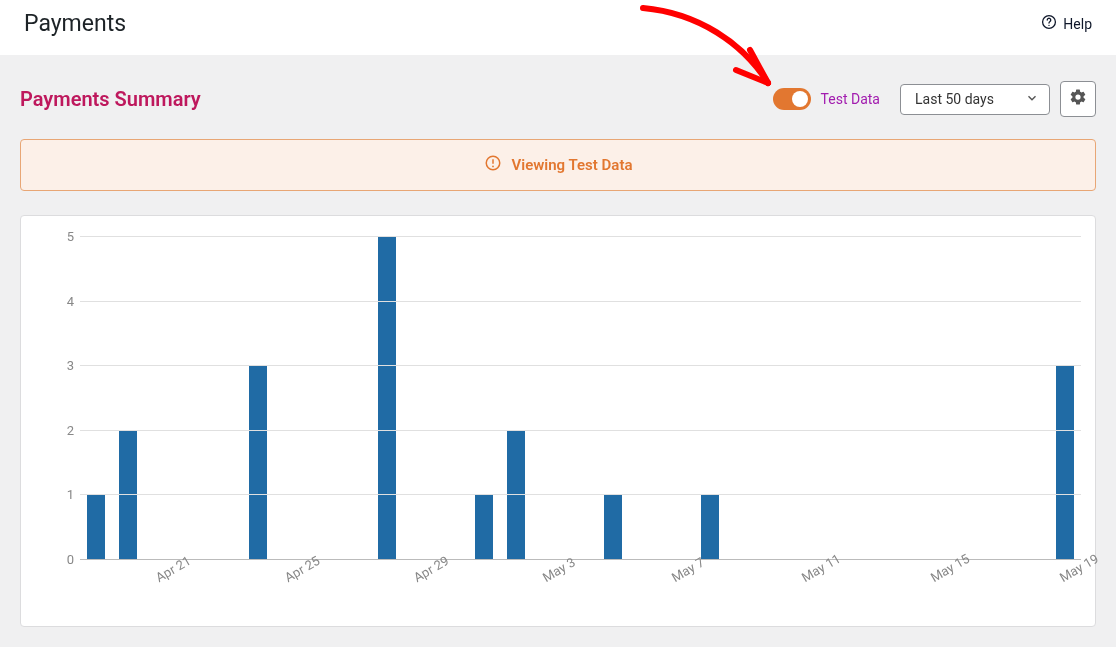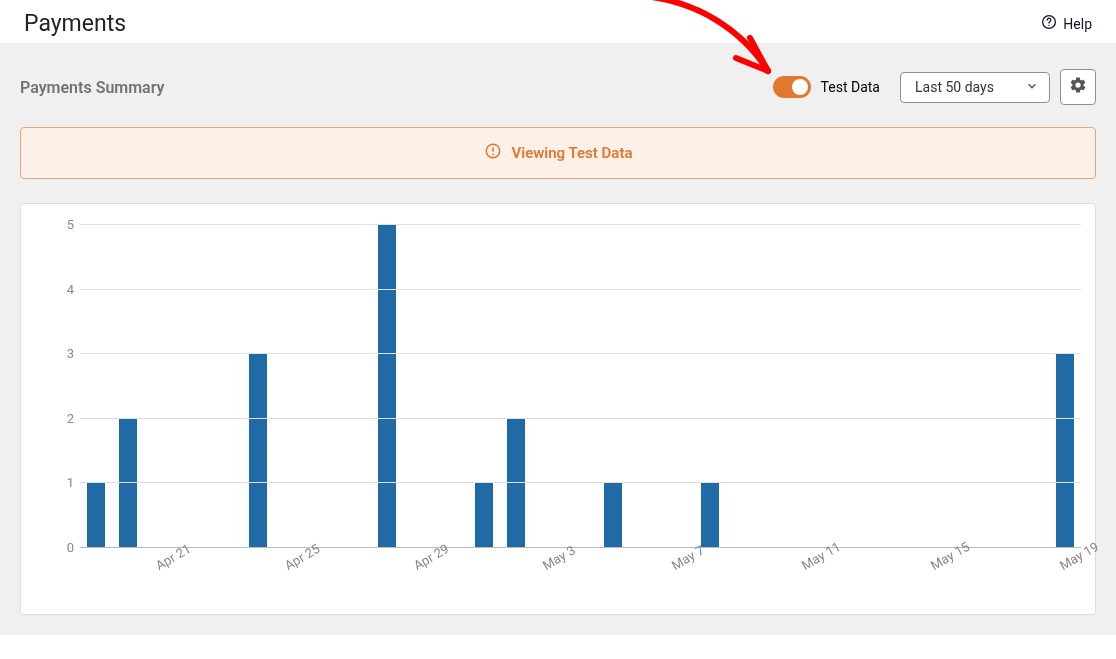--- a/index.html
+++ b/index.html
@@ -7,21 +7,21 @@
     margin: 0;
     font-family: -apple-system, BlinkMacSystemFont, "Segoe UI", Roboto, sans-serif;
     color: #1d2327;
     background: #fff;
     width: 1116px;
   }
   .page-header {
     display: flex;
     align-items: center;
     justify-content: space-between;
-    padding: 10px 24px 6px 24px;
+    padding: 10px 24px 18px 24px;
     background: #fff;
   }
   .page-title {
     font-size: 23px;
     font-weight: 400;
     margin: 0;
   }
   .help-link {
     display: flex;
     align-items: center;
@@ -36,23 +36,23 @@
     background: #f0f0f1;
     padding: 26px 20px 20px 20px;
   }
 
   .summary-bar {
     display: flex;
     align-items: center;
     margin-bottom: 22px;
   }
   .summary-title {
-    font-size: 16px;
+    font-size: 20px;
     font-weight: 600;
-    color: #737373;
+    color: #be185d;
     margin: 0;
     flex: 0 0 auto;
   }
   .spacer { flex: 1 1 auto; }
 
   .toggle-wrap {
     display: flex;
     align-items: center;
     gap: 10px;
     margin-right: 20px;
@@ -71,21 +71,21 @@
     position: absolute;
     width: 16px;
     height: 16px;
     border-radius: 50%;
     background: #fff;
     top: 3px;
     right: 3px;
   }
   .toggle-label {
     font-size: 14px;
-    color: #000000;
+    color: #a21caf;
   }
 
   .date-select {
     display: flex;
     align-items: center;
     justify-content: space-between;
     gap: 10px;
     background: #fff;
     border: 1px solid #8c8f94;
     border-radius: 4px;

